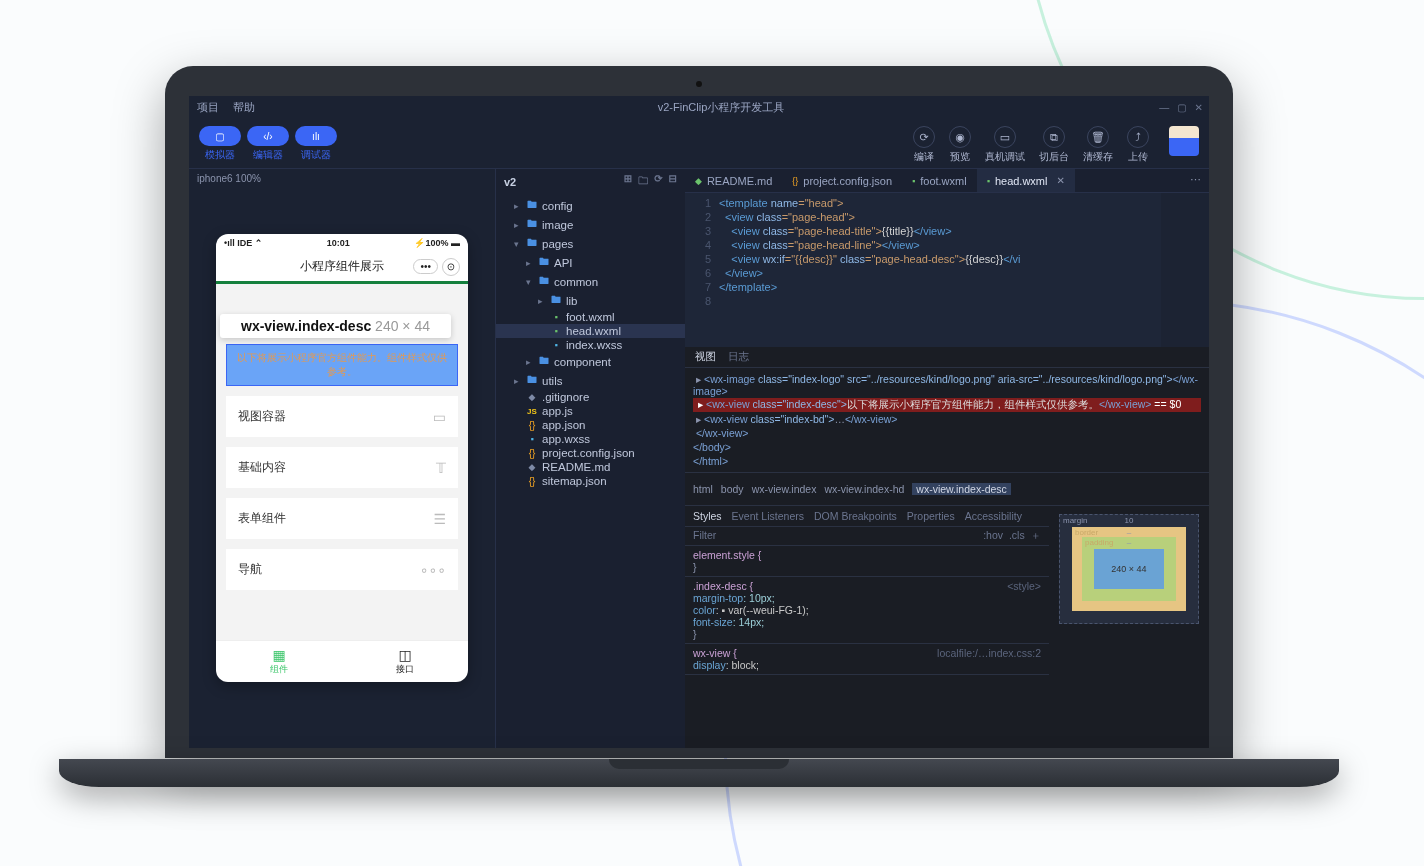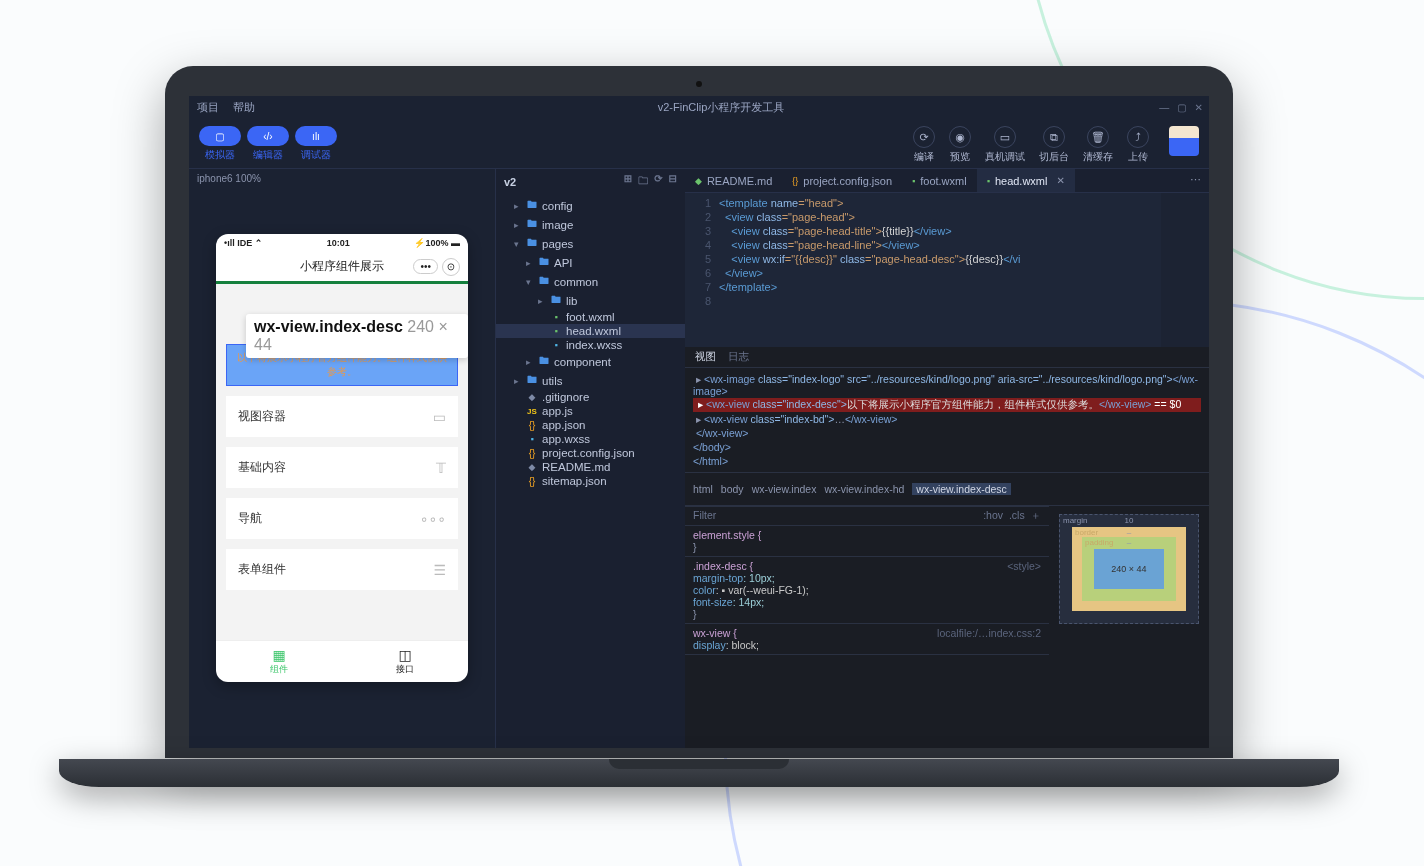--- a/index.html
+++ b/index.html
@@ -40,21 +40,21 @@
 .sim-header { color: #8b94ad; font-size: 10px; padding: 4px 8px; }
 .sim-area { flex: 1; display: flex; align-items: flex-start; justify-content: center; padding-top: 46px; }
 .phone { width: 252px; height: 448px; background: #fff; border-radius: 12px; color: #222; box-shadow: 0 4px 14px rgba(0,0,0,.3); display: flex; flex-direction: column; overflow: hidden; }
 .status-bar { display: flex; justify-content: space-between; padding: 4px 8px; font-size: 9px; font-weight: 600; }
 .nav-bar { display: flex; align-items: center; justify-content: center; position: relative; padding: 6px 8px; border-bottom: 3px solid #15803d; }
 .nav-title { font-size: 12px; font-weight: 500; }
 .nav-right { position: absolute; right: 8px; display: flex; align-items: center; gap: 4px; }
 .pill { border: 1px solid #ccc; border-radius: 12px; padding: 1px 6px; font-size: 10px; }
 .circle-btn { width: 18px; height: 18px; border: 1px solid #ccc; border-radius: 50%; display: flex; align-items: center; justify-content: center; font-size: 10px; }
 .phone-body { flex: 1; background: #f3f3f3; padding: 6px 10px 0; position: relative; }
-.tooltip { position: absolute; top: 30px; left: 30px; background: #fff; padding: 4px 8px; border-radius: 3px; font-size: 16px; box-shadow: 0 2px 6px rgba(0,0,0,.18); }
+.tooltip { position: absolute; top: 30px; left: 4px; background: #fff; padding: 4px 21px; border-radius: 3px; font-size: 14px; box-shadow: 0 2px 6px rgba(0,0,0,.18); }
 .tooltip b { color: #111; }
 .tooltip span { color: #999; }
 .highlight { margin-top: 54px; background: #6aa4f7; color: #e09a55; font-size: 10px; padding: 6px; text-align: center; border: 1px solid #3b66f5; }
 .menu-item { background: #fff; margin-top: 10px; padding: 12px; display: flex; justify-content: space-between; align-items: center; font-size: 12px; color: #333; }
 .menu-ico { color: #bbb; font-size: 14px; }
 .tabbar { display: flex; border-top: 1px solid #eee; }
 .tab { flex: 1; text-align: center; padding: 6px 0; font-size: 9px; }
 .tab.active { color: #3ac569; }
 .tab .ico { font-size: 14px; display: block; }
 
@@ -226,26 +226,26 @@
                 <div class="highlight">以下将展示小程序官方组件能力。组件样式仅供参考。</div>
                 <div class="menu-item">
                     <span>视图容器</span>
                     <span class="menu-ico">▭</span>
                   </div>
                 <div class="menu-item">
                     <span>基础内容</span>
                     <span class="menu-ico">𝕋</span>
                   </div>
                 <div class="menu-item">
+                    <span>表单组件</span>
+                    <span class="menu-ico">☰</span>
+                  </div>
+                <div class="menu-item">
                     <span>导航</span>
                     <span class="menu-ico">∘∘∘</span>
-                  </div>
-                <div class="menu-item">
-                    <span>表单组件</span>
-                    <span class="menu-ico">☰</span>
                   </div>
               </div>
               <div class="tabbar">
                 <div class="tab active"><span class="ico">▦</span><span>组件</span></div>
                 <div class="tab"><span class="ico">◫</span><span>接口</span></div>
               </div>
             </div>
           </div>
         </div>
 
@@ -413,20 +413,27 @@
             </div>
             <div class="dt-crumbs">
               <span>html</span>
                 <span>body</span>
                 <span>wx-view.index</span>
                 <span>wx-view.index-hd</span>
                 <span class="sel">wx-view.index-desc</span>
             </div>
             <div class="dt-sub">
               <div class="styles">
+                <div class="styles-tabs">
+                  <span class="sel">Styles</span>
+                  <span>Event Listeners</span>
+                  <span>DOM Breakpoints</span>
+                  <span>Properties</span>
+                  <span>Accessibility</span>
+                </div>
                 <div class="filter-row">
                   <span class="inp">Filter</span>
                   <span>:hov</span>&nbsp;&nbsp;
                   <span>.cls</span>&nbsp;&nbsp;
                   <span>＋</span>
                 </div>
                 <div class="css-block">
                   <div><span class="css-sel">element.style {</span></div>
                   <div>}</div>
                 </div>

